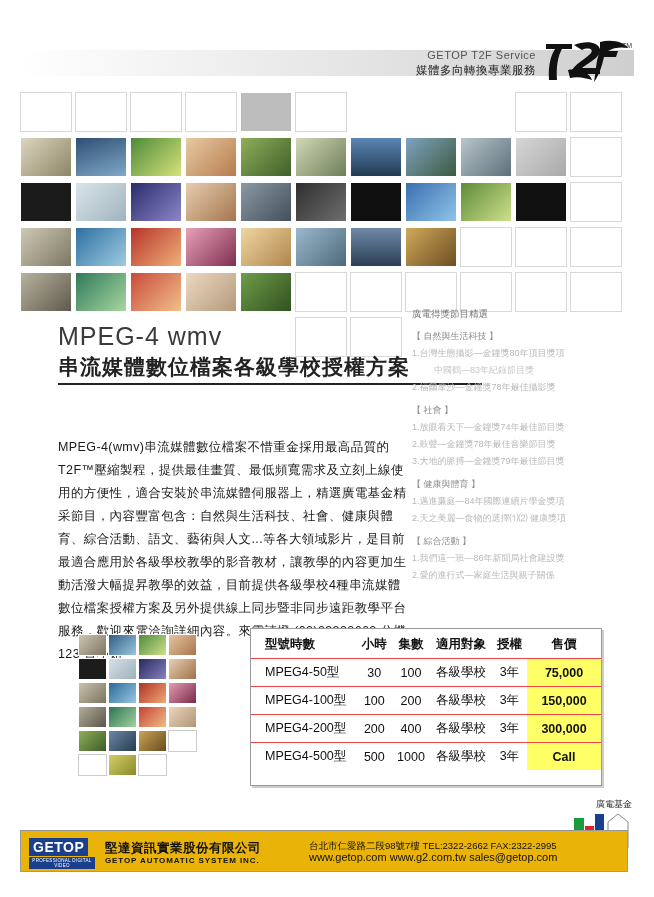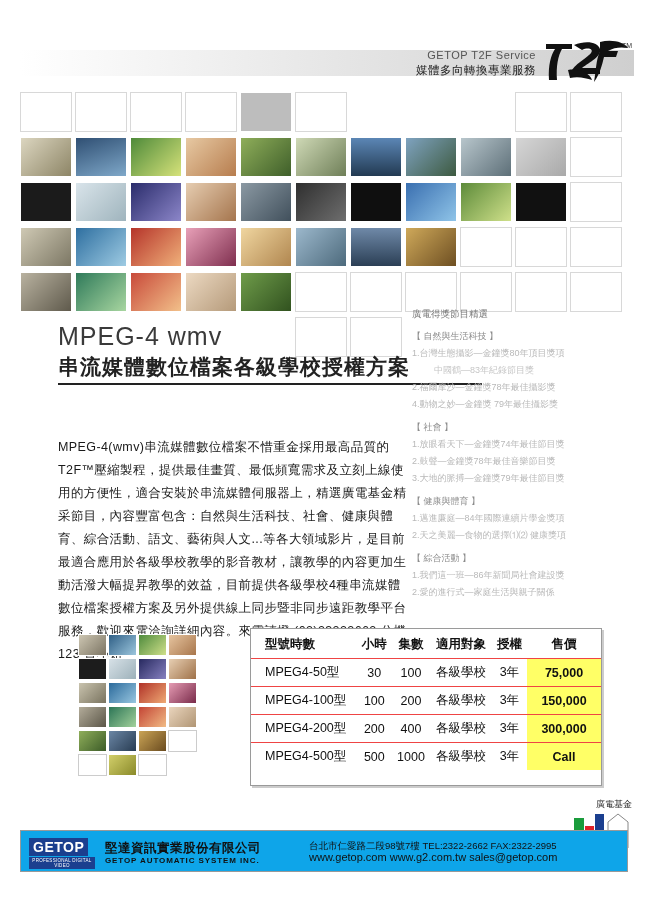--- a/index.html
+++ b/index.html
@@ -120,21 +120,21 @@
   .gbf {
     position:absolute; right:22px; top:812px; width:58px; height:42px;
   }
   .gbf-label {
     position:absolute; right:22px; top:798px; font-size:9px; color:#222;
   }
 
   
   .footer {
     position:absolute; left:20px; top:830px; width:608px; height:42px;
-    border:1px solid #999; background:#0ea5e9;
+    border:1px solid #999; background:#eab308;
   }
   .getop-logo {
     position:absolute; left:8px; top:7px; width:66px;
   }
   .getop-logo .gt {
     background:#1b3f8f; color:#fff; font-weight:700; font-size:14px;
     letter-spacing:0.5px; padding:1px 4px; display:inline-block;
   }
   .getop-logo .sub {
     background:#1b3f8f; color:#fff; font-size:4.5px; letter-spacing:0.3px;
@@ -248,21 +248,20 @@
 
 <div class="body-copy">MPEG-4(wmv)串流媒體數位檔案不惜重金採用最高品質的 T2F™壓縮製程，提供最佳畫質、最低頻寬需求及立刻上線使用的方便性，適合安裝於串流媒體伺服器上，精選廣電基金精采節目，內容豐富包含：自然與生活科技、社會、健康與體育、綜合活動、語文、藝術與人文...等各大領域影片，是目前最適合應用於各級學校教學的影音教材，讓教學的內容更加生動活潑大幅提昇教學的效益，目前提供各級學校4種串流媒體數位檔案授權方案及另外提供線上同步暨非同步遠距教學平台服務，歡迎來電洽詢詳細內容。來電請撥  (02)23222662  分機  123  曾小姐</div>
 
 <div class="awards">
   <div class="head">廣電得獎節目精選</div>
 
   <div class="grp">【 自然與生活科技 】</div>
   <div class="row">1.台灣生態攝影—金鐘獎80年頂目獎項</div>
   <div class="row mid">中國鶴—83年紀錄節目獎</div>
   <div class="row">2.福爾摩沙—金鐘獎78年最佳攝影獎</div>
-  <div class="row">4.動物之妙—金鐘獎 79年最佳攝影獎</div>
 
   <div class="grp">【 社會 】</div>
   <div class="row">1.放眼看天下—金鐘獎74年最佳節目獎</div>
   <div class="row">2.鼓聲—金鐘獎78年最佳音樂節目獎</div>
   <div class="row">3.大地的脈搏—金鐘獎79年最佳節目獎</div>
 
   <div class="grp">【 健康與體育 】</div>
   <div class="row">1.邁進廉庭—84年國際連續片學金獎項</div>
   <div class="row">2.天之美麗—食物的選擇⑴⑵ 健康獎項</div>
 

